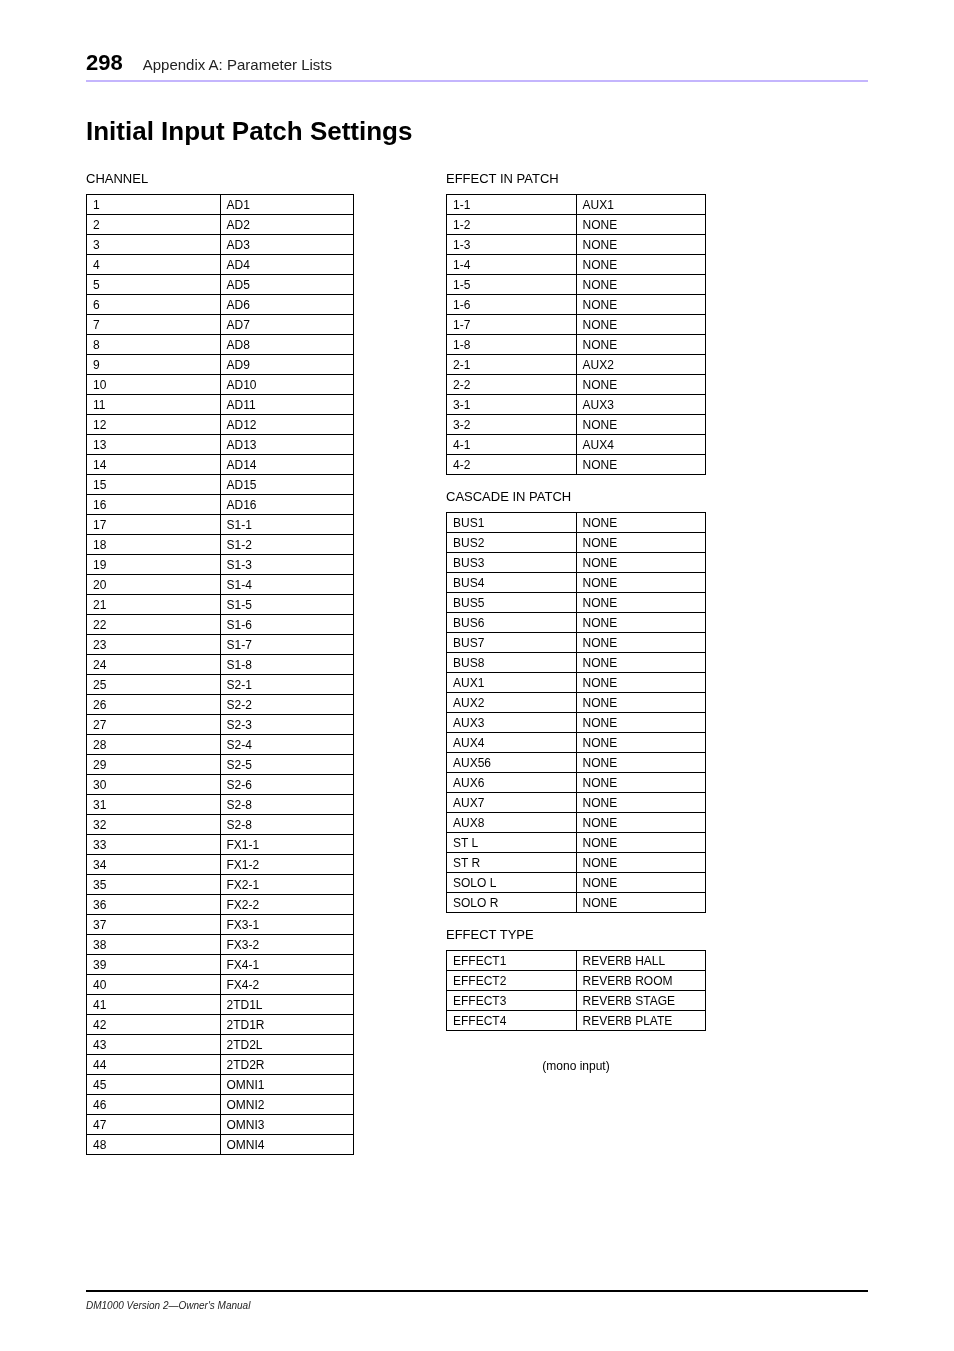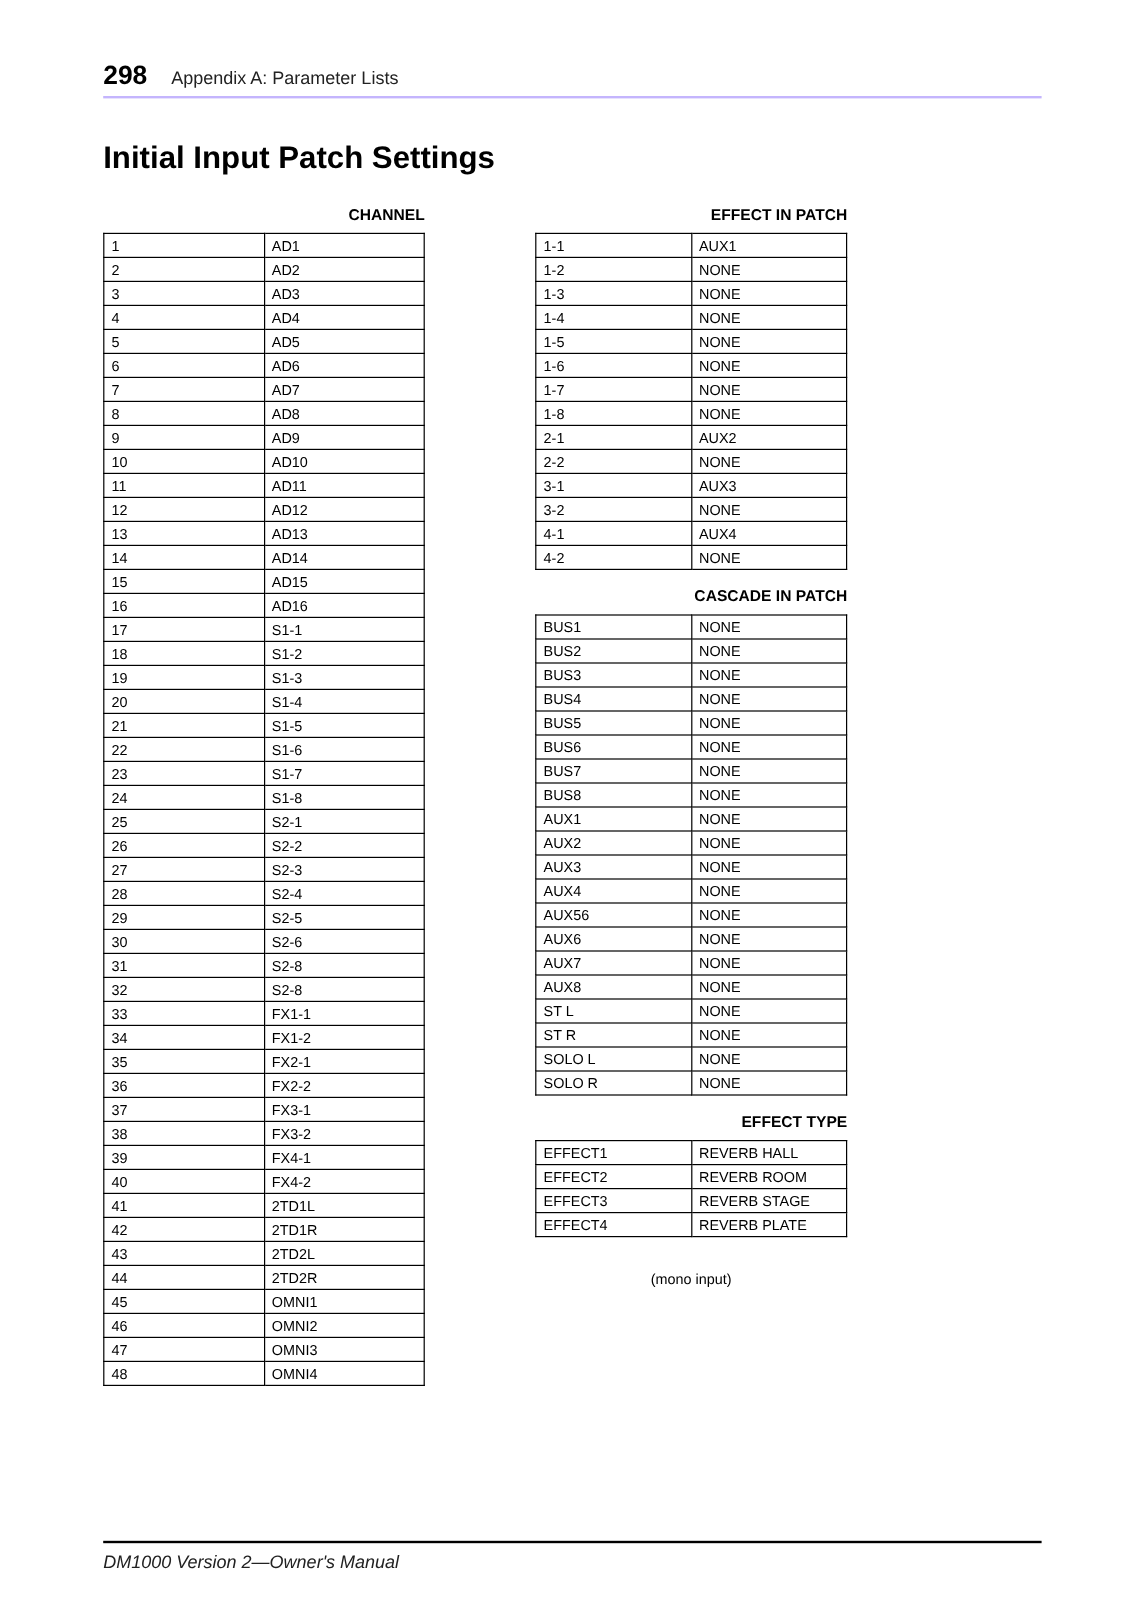--- a/index.html
+++ b/index.html
@@ -45,24 +45,23 @@
     flex: 0 0 auto;
   }
   .col-left {
     width: 268px;
   }
   .col-right {
     width: 260px;
   }
   .subsection-title {
     font-size: 13px;
-    font-weight: 700;
+    font-weight: 400;
     margin-bottom: 8px;
     margin-top: 0;
-    text-align: right;
   }
   .col-right .subsection-title.gap-above {
     margin-top: 14px;
   }
   table.data {
     border-collapse: collapse;
     width: 100%;
     font-size: 12px;
   }
   table.data td {
@@ -79,21 +78,21 @@
     text-align: center;
     margin-top: 28px;
   }
   .footer {
     position: absolute;
     bottom: 40px;
     left: 86px;
     right: 86px;
     border-top: 2px solid #000;
     padding-top: 8px;
-    font-size: 15px;
+    font-size: 10px;
     font-style: italic;
     color: #222;
   }
 </style>
 </head>
 <body>
 
 <div class="header-row">
   <span class="page-number">298</span>
   <span class="chapter-title">Appendix A: Parameter Lists</span>

